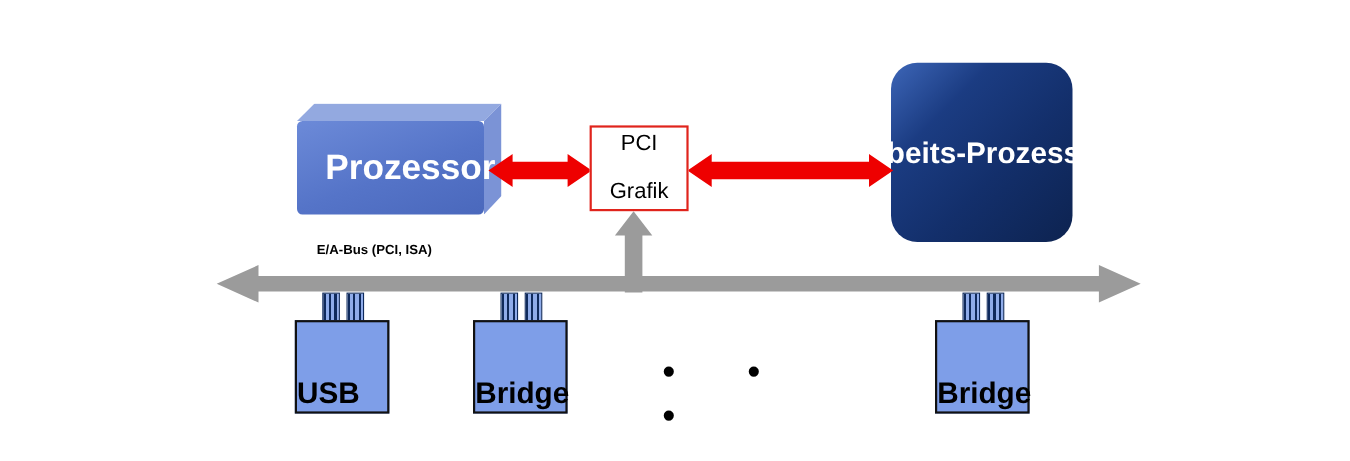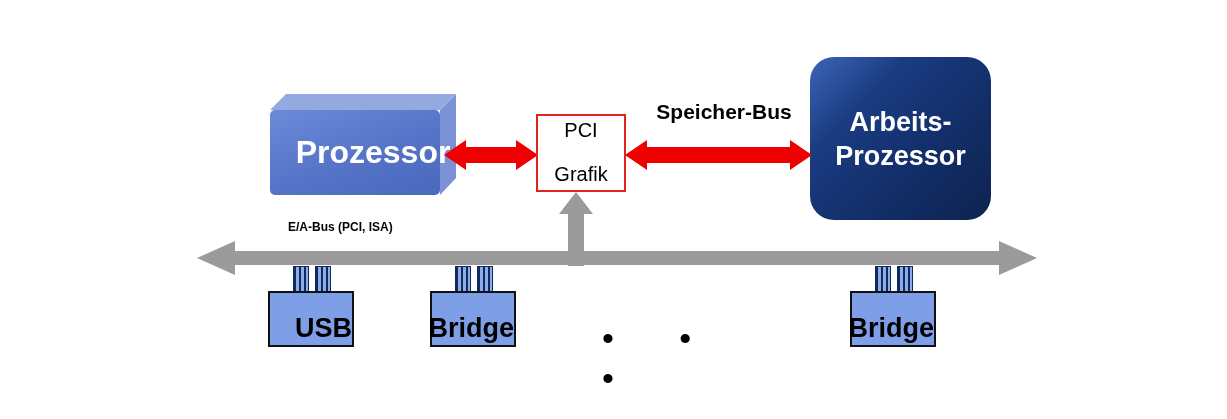--- a/index.html
+++ b/index.html
@@ -43,46 +43,46 @@
     position:absolute;left:536px;top:114px;width:90px;height:78px;
     background:#ffffff;border:2px solid #e0241c;
     display:flex;flex-direction:column;justify-content:space-between;
     padding:2px 0 4px 0;
     z-index:4;
   }
   .bridge span{display:block;text-align:center;color:#000;font-size:20px;font-weight:normal;line-height:24px;}
 
   
   .memory{
-    position:absolute;left:810px;top:57px;width:181px;height:163px;
+    position:absolute;left:810px;top:57px;width:165px;height:163px;
     border-radius:24px;
     background:linear-gradient(135deg,#3d66b8 0%,#1b3c82 28%,#132f6b 60%,#0d2350 100%);
-    display:flex;flex-direction:column;align-items:center;justify-content:center;
+    display:flex;flex-direction:row;align-items:center;justify-content:center;
     color:#ffffff;font-size:27px;font-weight:bold;line-height:34px;
     z-index:2;
   }
 
   
   .speicher-label{
     position:absolute;left:633px;top:100px;width:182px;
     text-align:center;color:#000;font-size:21px;font-weight:bold;
     z-index:5;
   }
   .ea-label{
     position:absolute;left:288px;top:220px;
     color:#000;font-size:12px;font-weight:bold;
     z-index:5;
   }
 
   
   .device{position:absolute;top:266px;width:86px;height:104px;z-index:4;}
   .device-box{
-    position:absolute;left:0;top:25px;width:86px;height:56px;
+    position:absolute;left:0;top:25px;width:86px;height:85px;
     background:#7e9ee8;border:2px solid #111111;
-    display:flex;align-items:flex-end;justify-content:flex-end;
+    display:flex;align-items:flex-end;justify-content:flex-start;
     padding-bottom:2px;
   }
   .device-box span{color:#000;font-size:27px;font-weight:bold;line-height:30px;}
   .connector{
     position:absolute;top:0;width:16px;height:31px;
     background:repeating-linear-gradient(to right,#0f2a5c 0 2px,#8facea 2px 5px);
     border:1px solid #0f2a5c;
   }
   .connector.c1{left:25px;}
   .connector.c2{left:47px;}
@@ -116,21 +116,20 @@
   <div class="proc-right"></div>
   <div class="proc-front">
     <span>Prozessor</span>
   </div>
 
   <div class="bridge">
     <span>PCI</span>
     <span>Grafik</span>
   </div>
 
-  <div class="speicher-label">Speicher-Bus</div>
 
   <div class="memory">
     <span>Arbeits-</span>
     <span>Prozessor</span>
   </div>
 
   <div class="ea-label">E/A-Bus (PCI, ISA)</div>
 
   <div class="device dev-usb">
     <div class="connector c1"></div>

